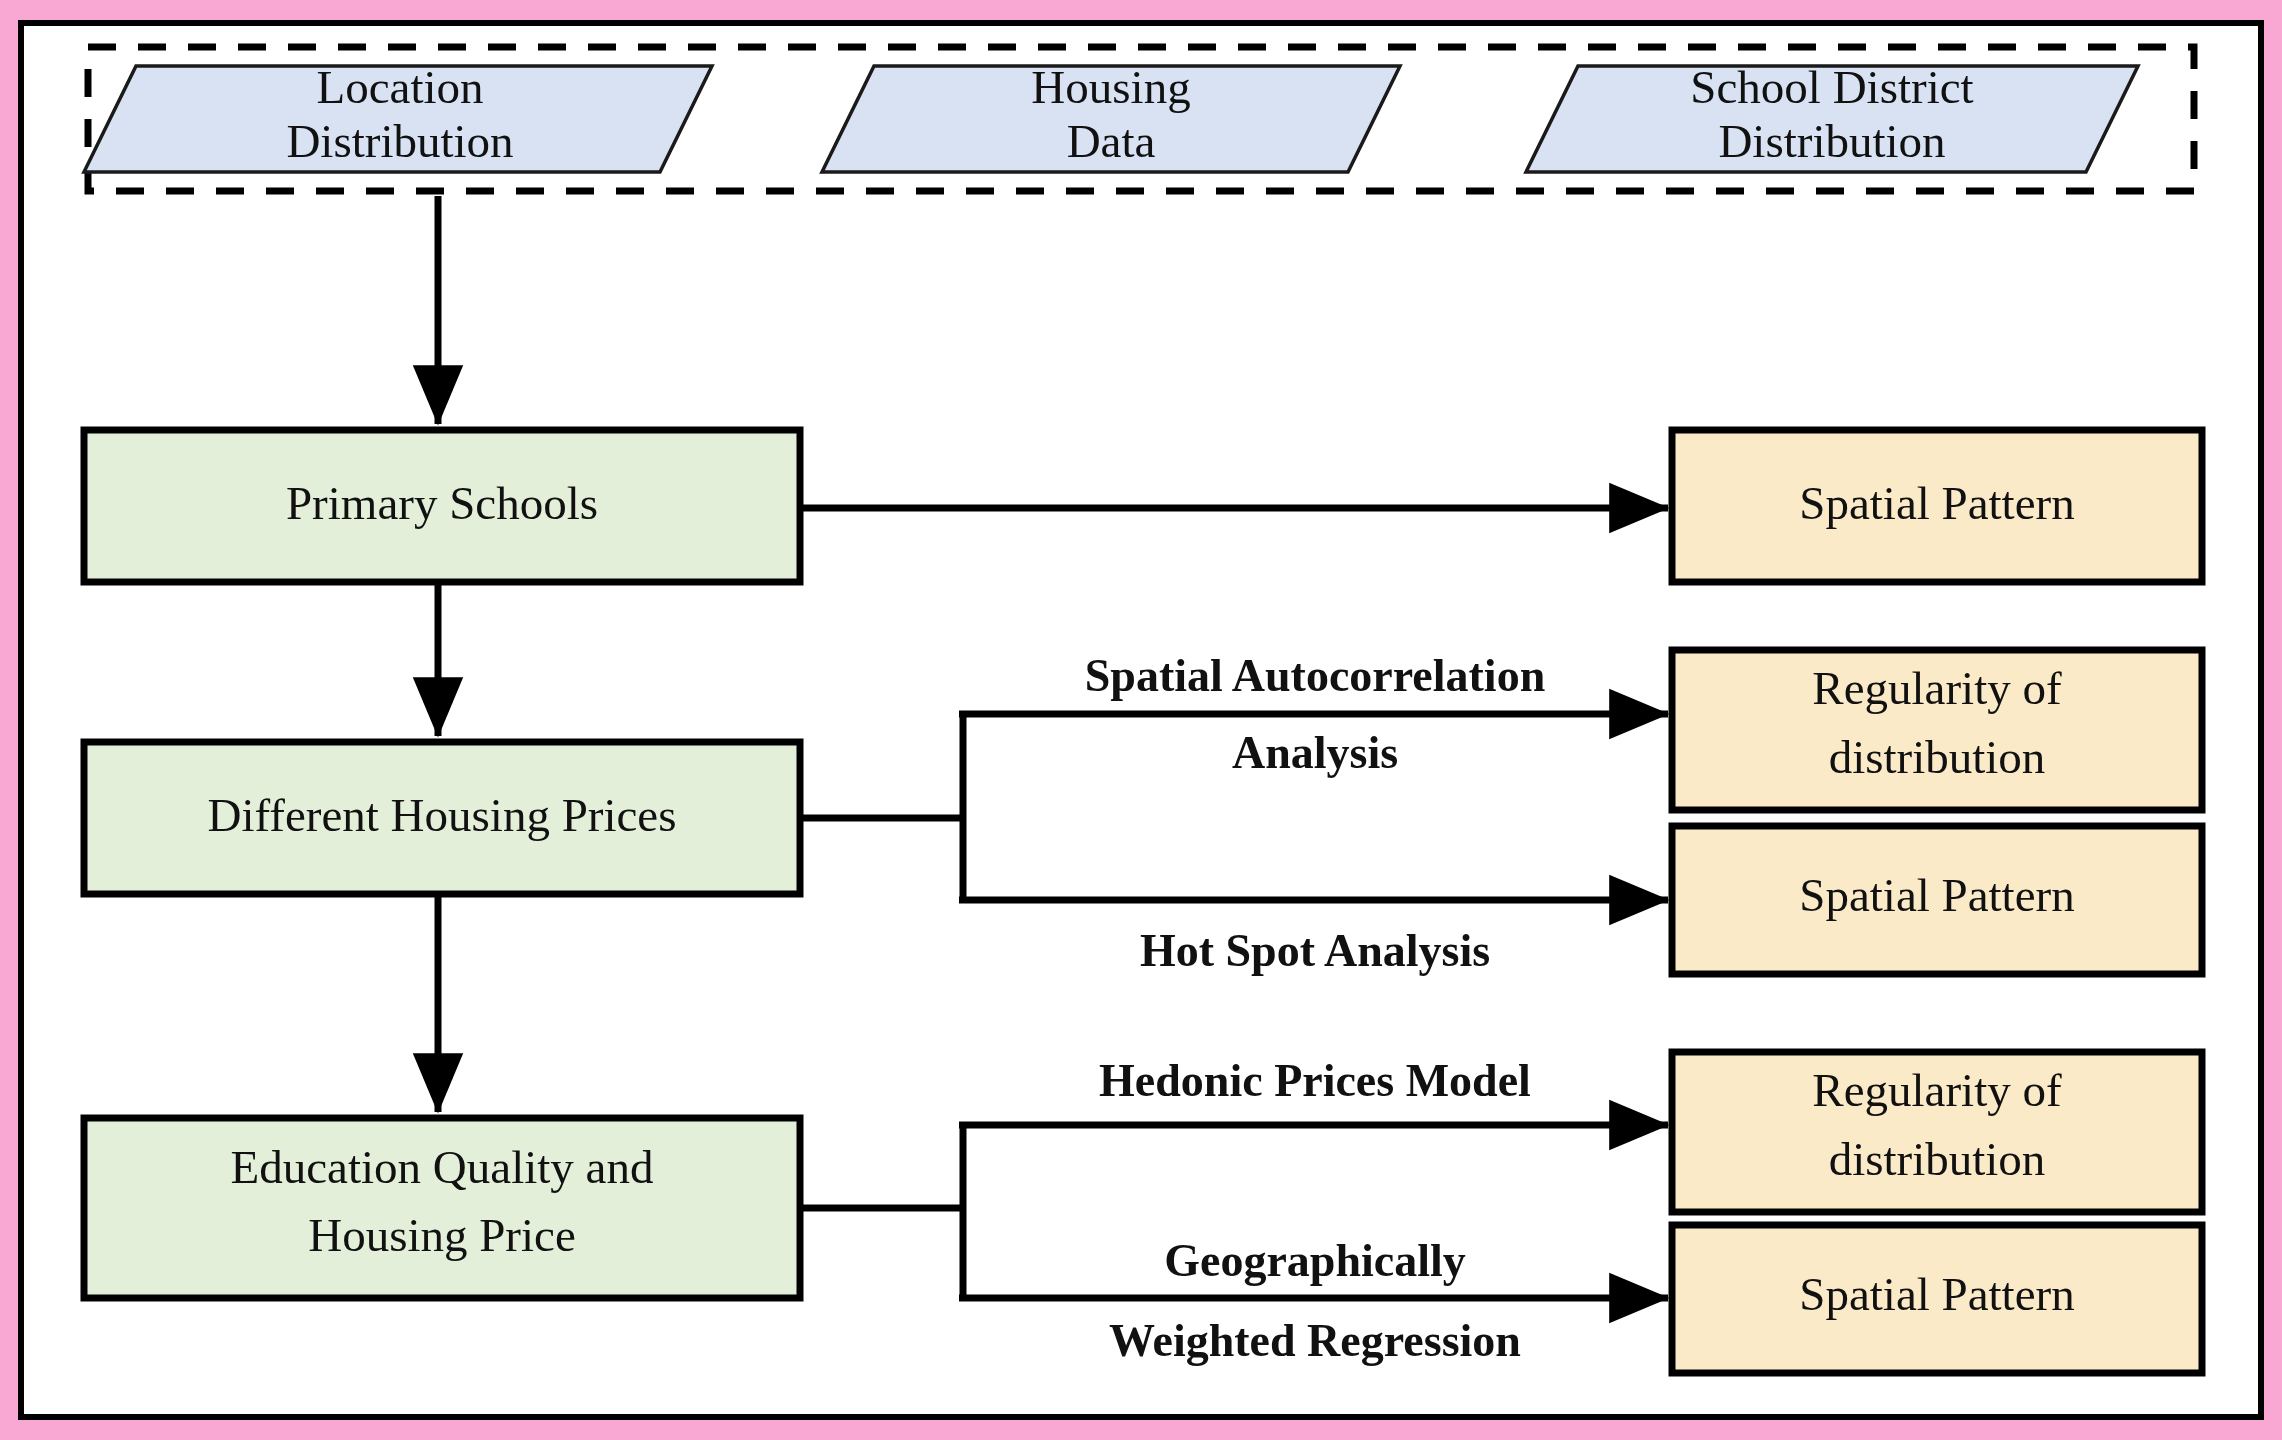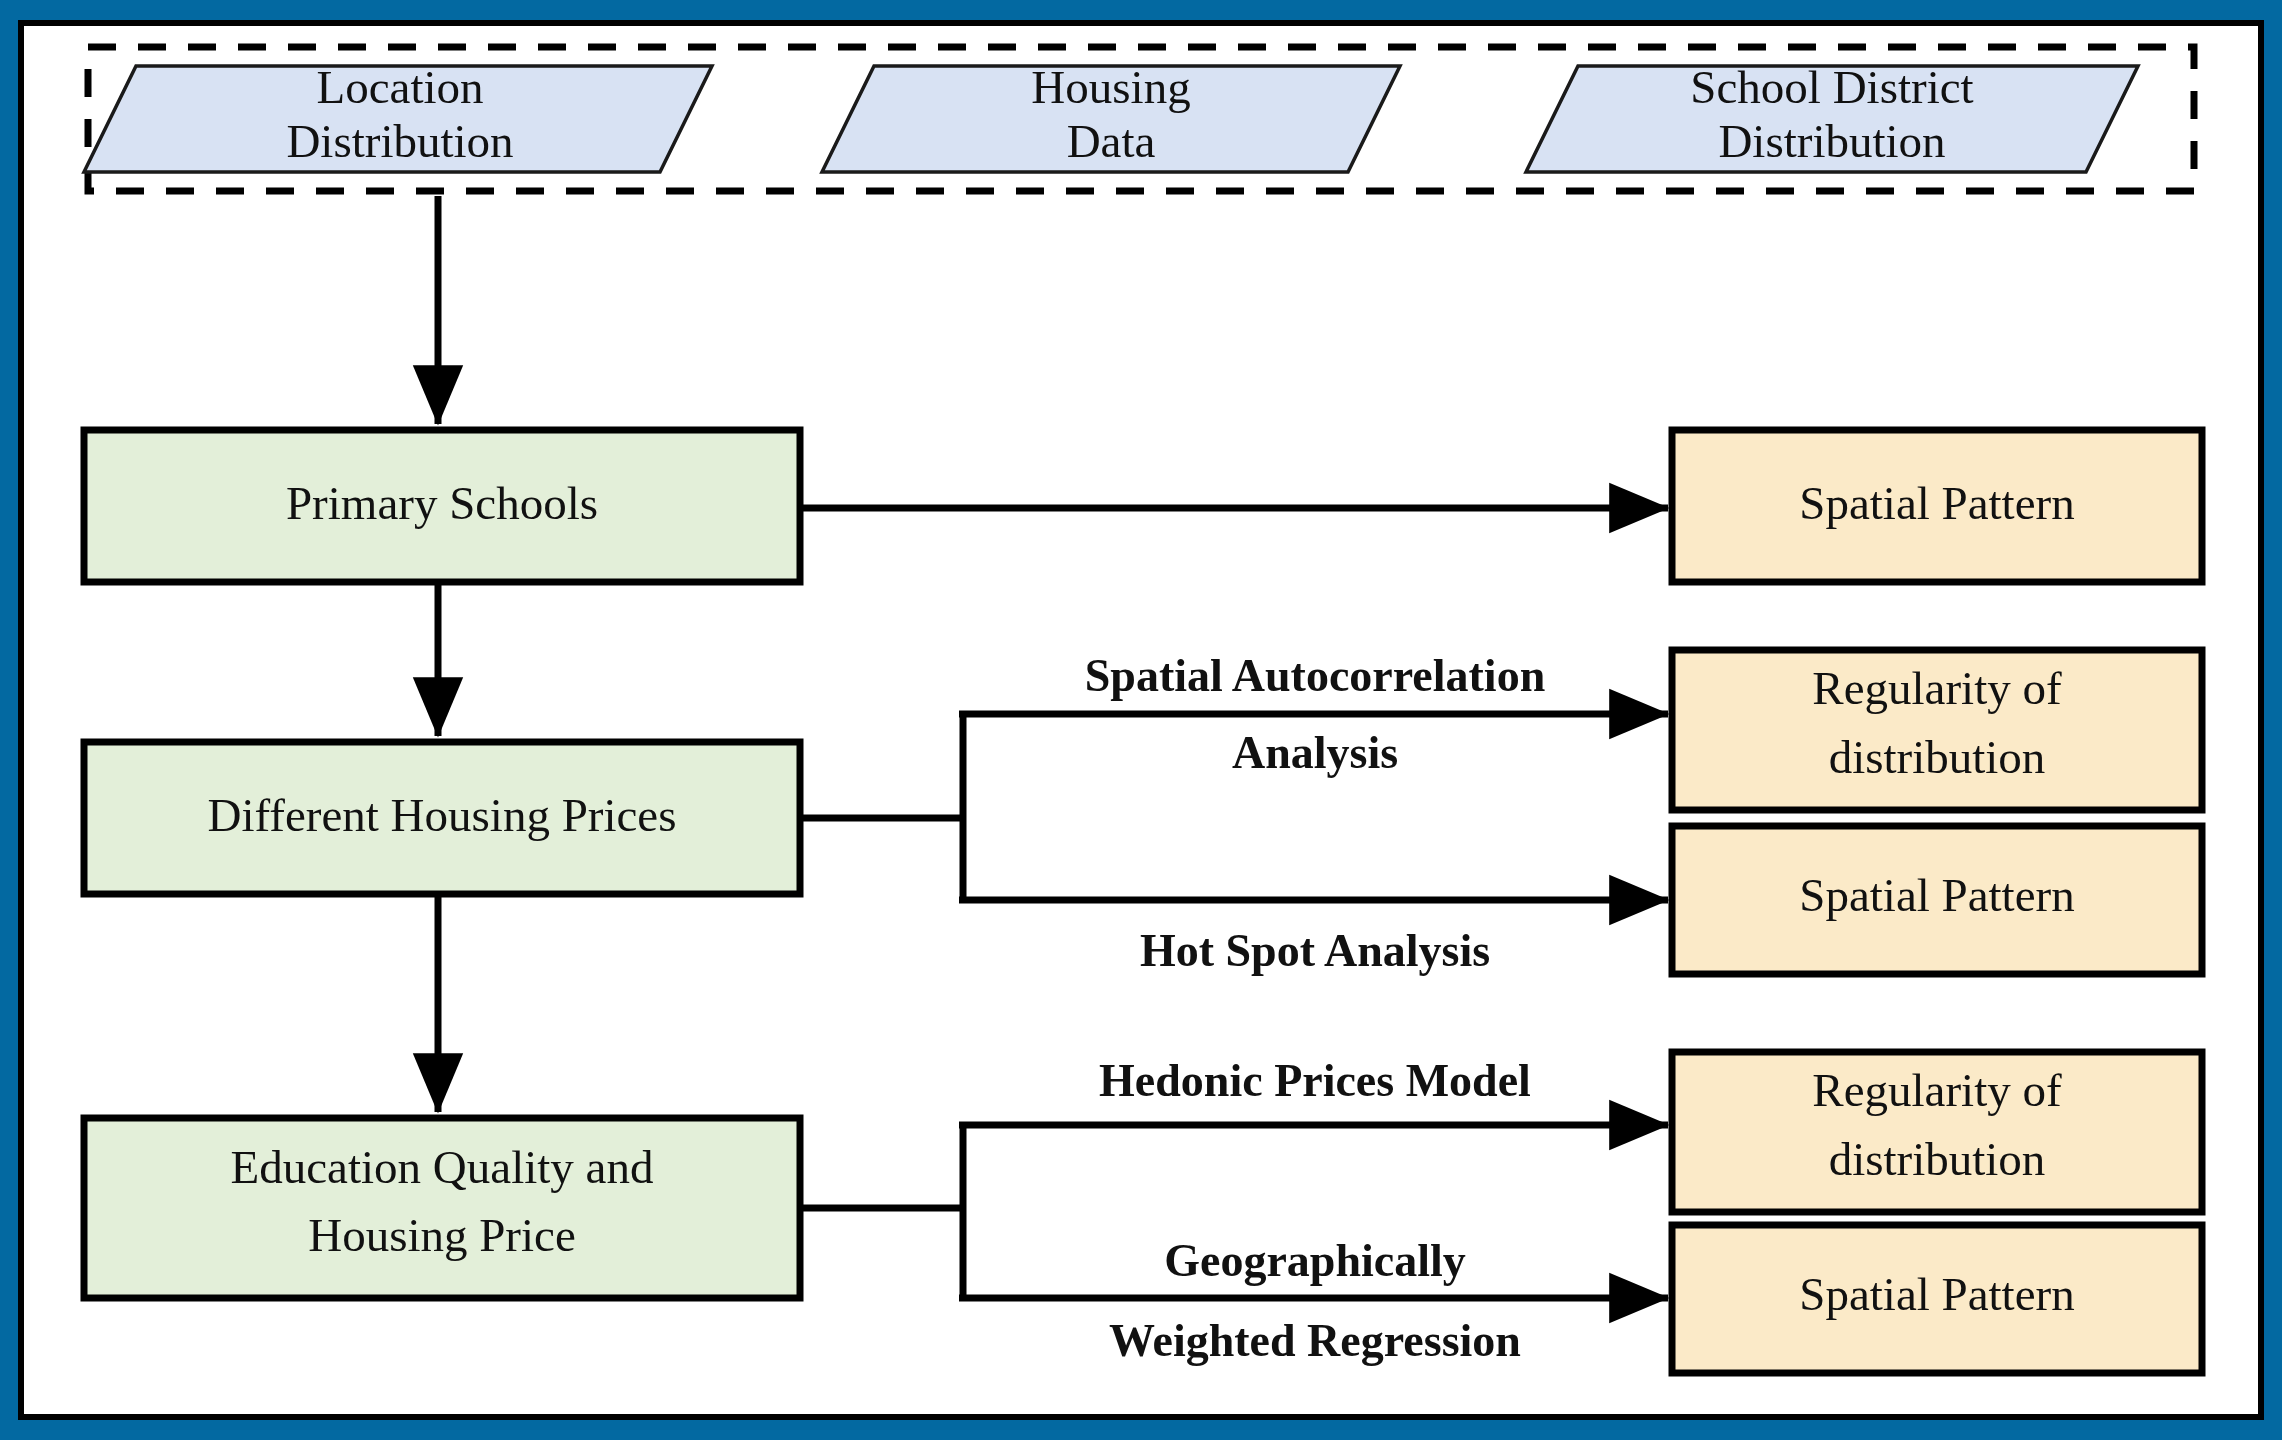--- a/index.html
+++ b/index.html
@@ -5,21 +5,21 @@
 <style>
   html, body {
     margin: 0;
     padding: 0;
     background: #ffffff;
   }
   #stage {
     position: relative;
     width: 2282px;
     height: 1440px;
-    background: #0369a1;
+    background: #f9a8d4;
     overflow: hidden;
     font-family: "Liberation Serif", "DejaVu Serif", serif;
   }
   svg.diagram {
     position: absolute;
     left: 0;
     top: 0;
     width: 2282px;
     height: 1440px;
     display: block;

